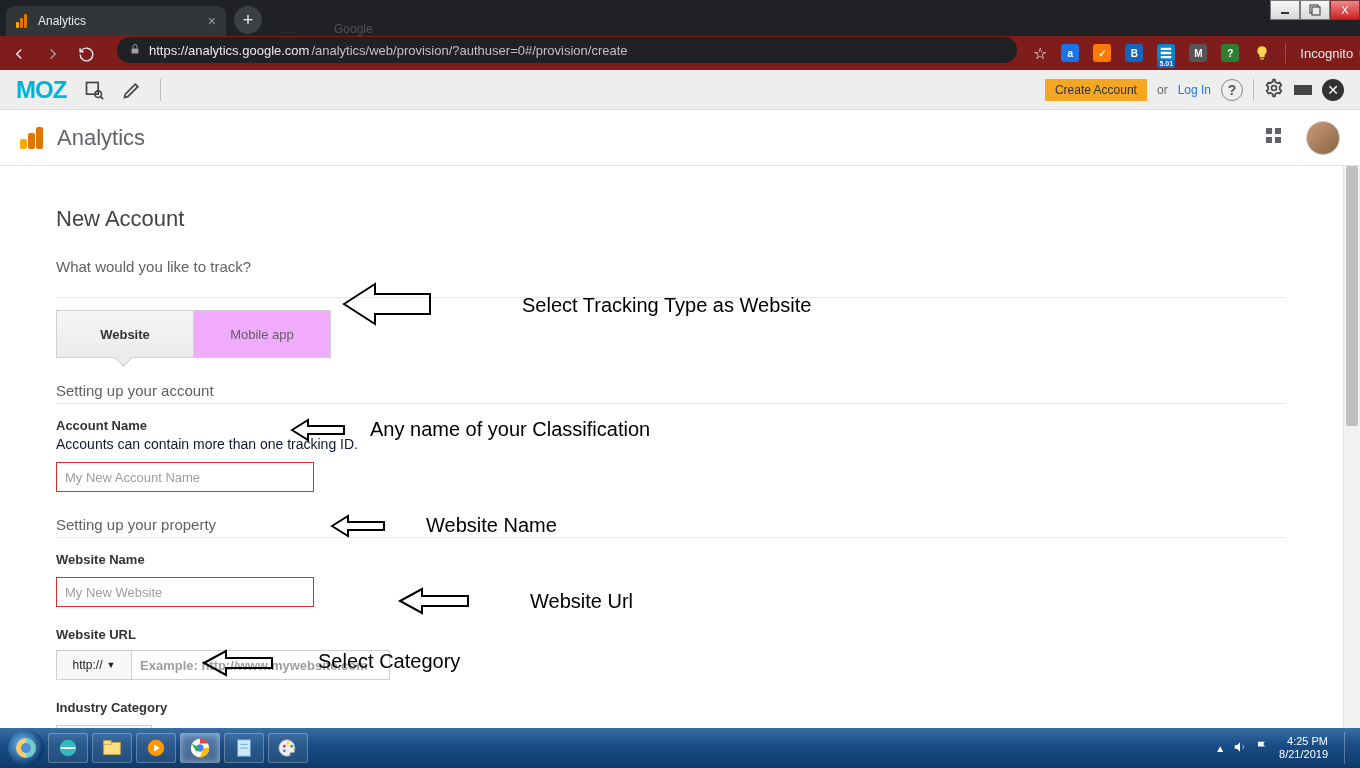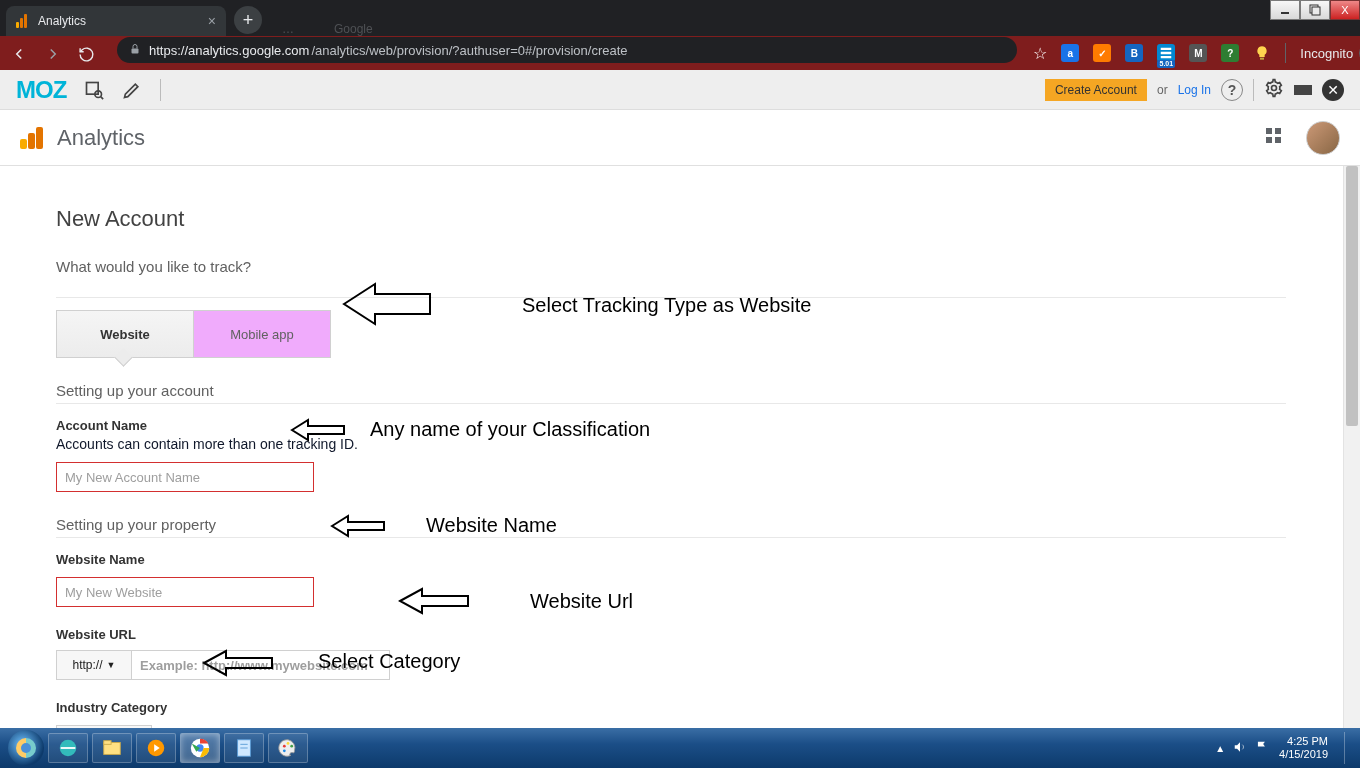--- a/index.html
+++ b/index.html
@@ -373,17 +373,17 @@
       <span><svg width="14" height="14" viewBox="0 0 24 24" fill="#fff">
             <path d="M3 9v6h4l5 5V4L7 9z"></path>
             <path d="M16 8a5 5 0 0 1 0 8" stroke="#fff" fill="none"></path>
           </svg></span>
       <span><svg width="14" height="14" viewBox="0 0 24 24" fill="#fff">
             <path d="M5 3v18M5 3h12l-3 4 3 4H5"></path>
           </svg></span>
     </div>
     <div class="tb-time">
       <div>4:25 PM</div>
-      <div>4/15/2019</div>
+      <div>8/21/2019</div>
     </div>
     <div style="width:8px;height:32px;border-left:1px solid rgba(255,255,255,.3);"></div>
   </div>
 </div>
 
 </body></html>

